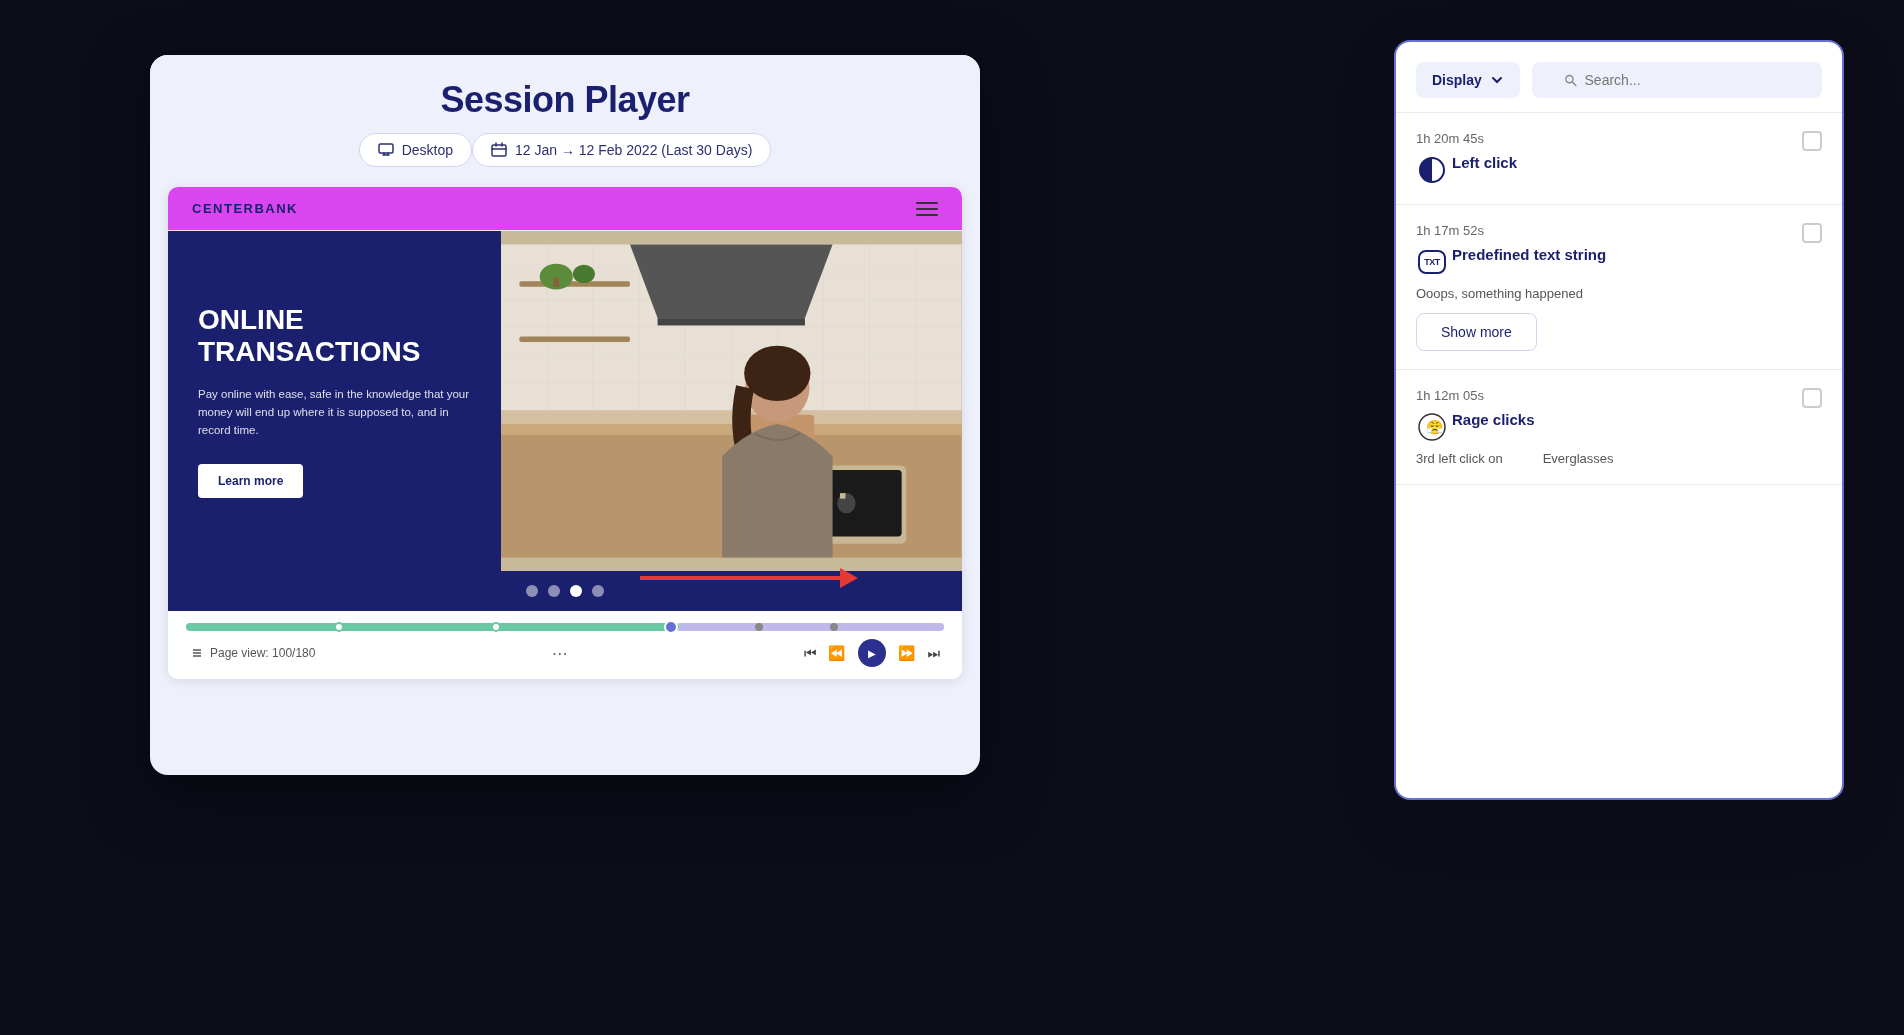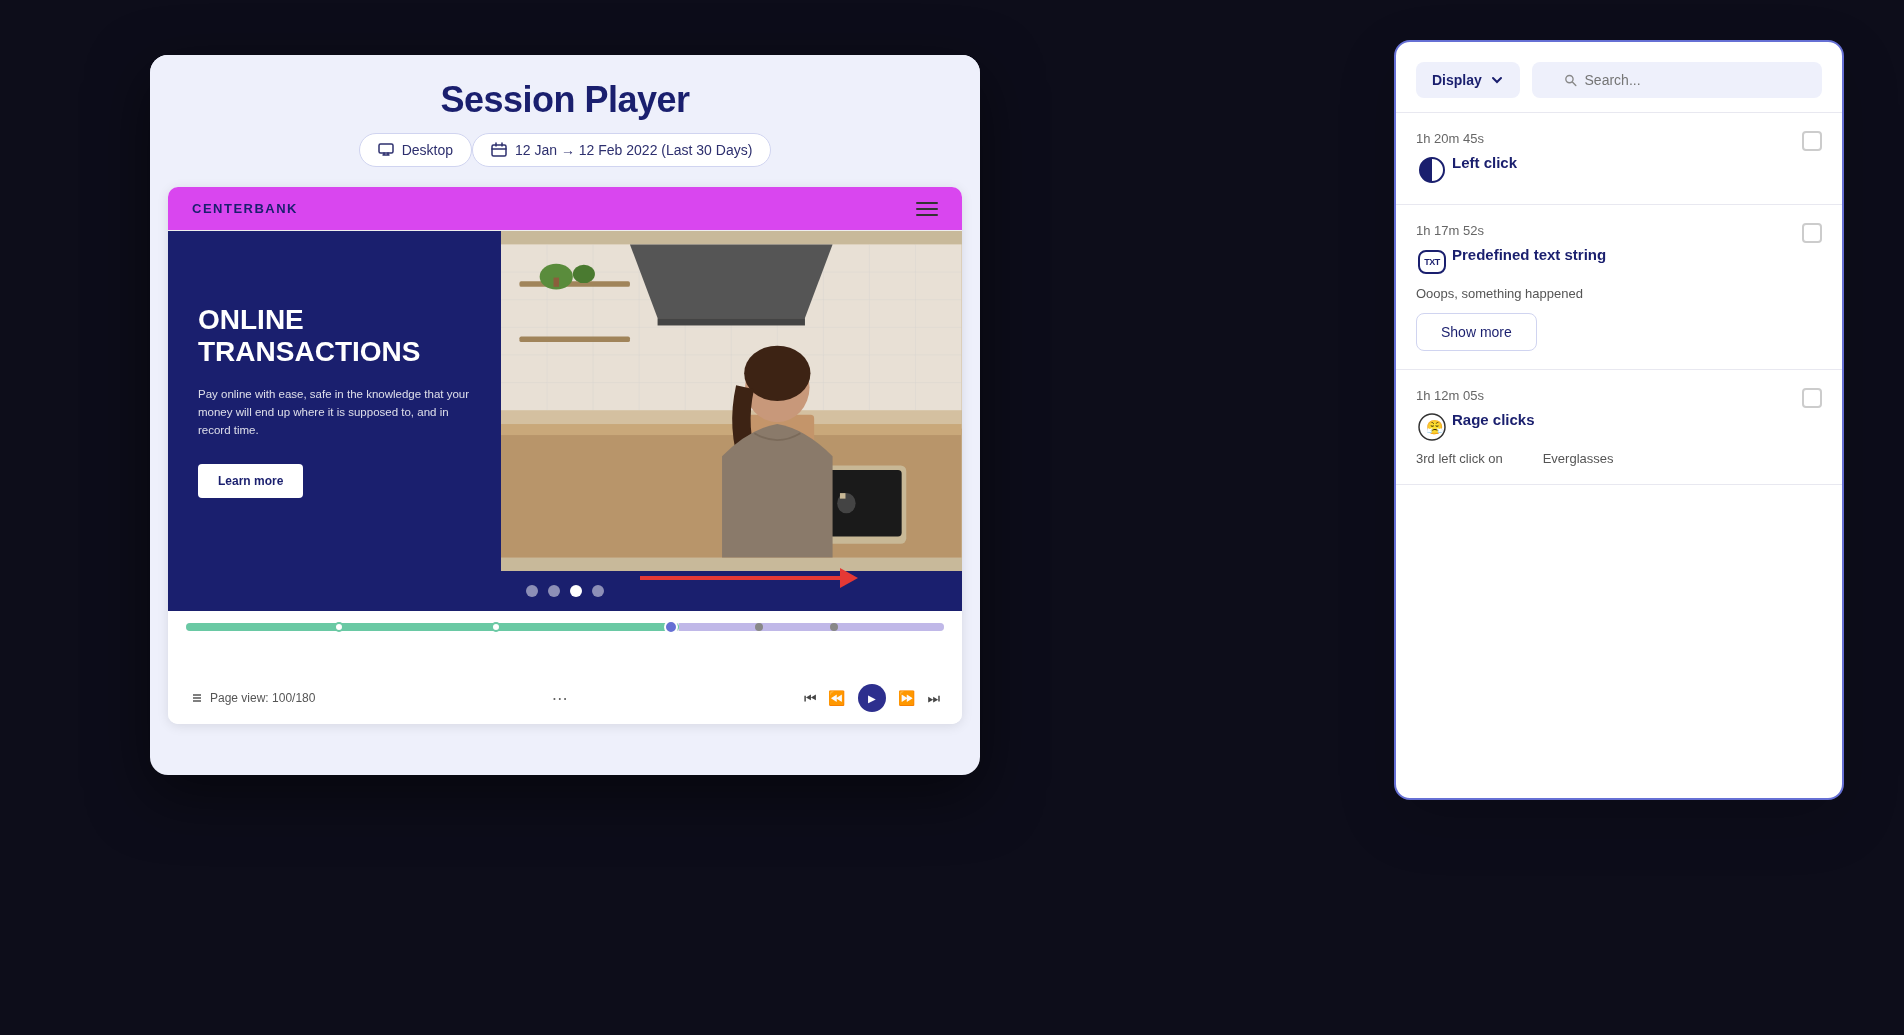--- a/index.html
+++ b/index.html
@@ -250,21 +250,20 @@
       border: 2px solid #fff;
       top: -3px;
       left: 63%;
     }
 
     .player-bottom {
       display: flex;
       align-items: center;
       justify-content: space-between;
       padding: 0 4px;
-      margin-top: 45px;
     }
 
     .page-view-label {
       display: flex;
       align-items: center;
       gap: 6px;
       font-size: 12px;
       color: #555;
     }
 

